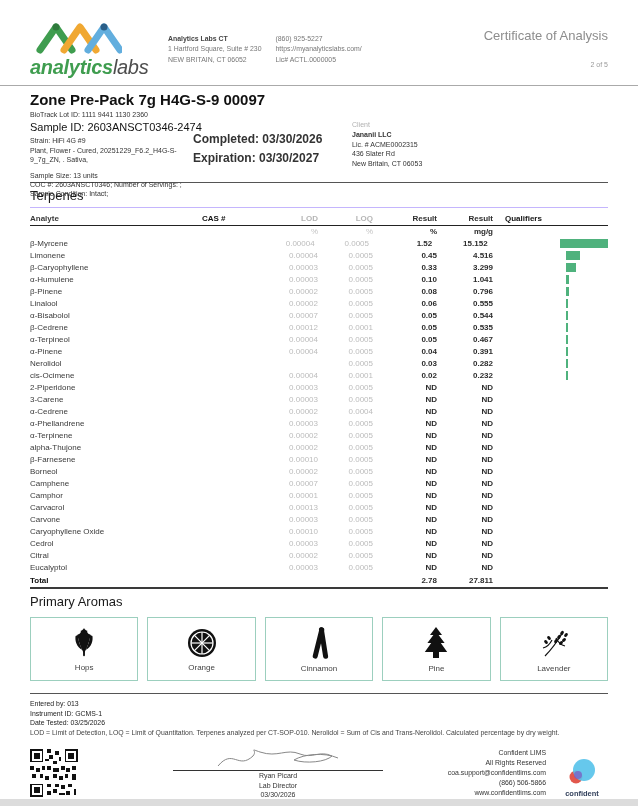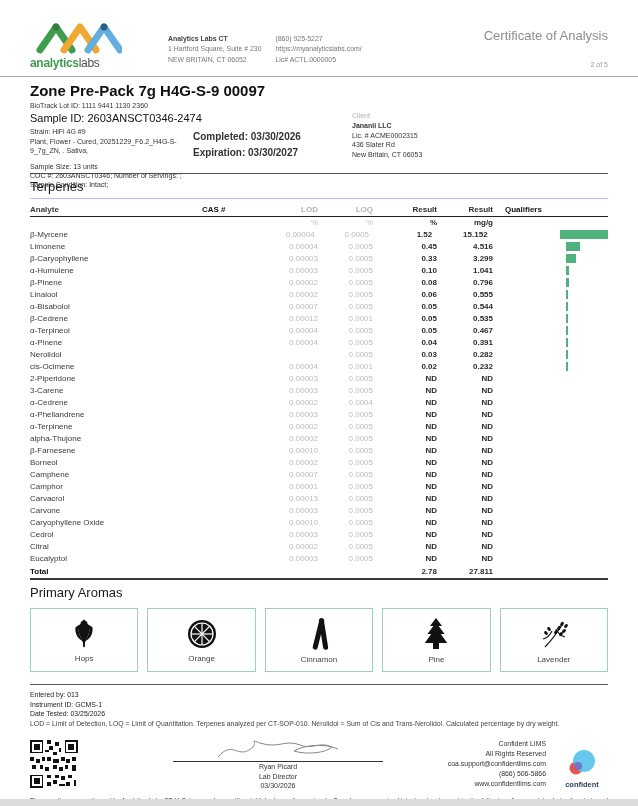--- a/index.html
+++ b/index.html
@@ -2,38 +2,38 @@
 <html><head>
 <meta charset="utf-8">
 <style>
   html,body{margin:0;padding:0;background:#e8e8e8;}
   .page{position:relative;width:638px;height:806px;background:#fff;overflow:hidden;
         font-family:"Liberation Sans",sans-serif;color:#222;}
 
   
   .header{display:flex;align-items:flex-start;padding:20px 30px 0 30px;}
   .logo-block{width:122px;}
-  .logo-type{font-size:12px;font-weight:700;letter-spacing:-.3px;margin-top:-2px;}
+  .logo-type{font-size:20px;font-weight:700;letter-spacing:-.3px;margin-top:-2px;font-style:italic;}
   .logo-type .g{color:#3f9d4f;}
   .logo-type .d{color:#4d4d4d;font-weight:400;}
   .labinfo{font-size:6.9px;line-height:1.5;color:#777;margin-left:16px;margin-top:14px;}
   .labinfo .first{color:#444;font-weight:700;}
   .labinfo2{margin-left:14px;}
   .header-right{margin-left:auto;text-align:right;margin-top:8px;}
   .doc-title{font-size:13px;color:#8d8d8d;font-weight:400;}
   .page-num{font-size:7px;color:#999;margin-top:18px;}
   .hr1{border-bottom:1px solid #aaa;margin-top:6px;}
 
   
   .product-title{font-size:15px;font-weight:700;color:#111;margin:5px 30px 2px;}
   .sample-area{position:relative;margin:0 30px;height:68px;font-size:7px;line-height:1.35;color:#333;}
   .biotrack{margin-top:1px;}
   .sample-id{font-size:11px;font-weight:400;color:#111;margin:1px 0 1px;}
   .sample-left{width:175px;}
-  .dates{position:absolute;left:163px;top:28px;font-size:10px;font-weight:600;line-height:1.6;color:#333;}
+  .dates{position:absolute;left:163px;top:20px;font-size:12px;font-weight:600;line-height:1.6;color:#333;}
   .client{position:absolute;left:322px;top:10px;font-size:7px;line-height:1.4;color:#333;}
   .client .lbl{color:#b0b0b0;}
   .client .nm{font-weight:700;}
   .sample-foot{margin-top:6px;line-height:1.3;}
   .hr2{border-bottom:1.5px solid #555;margin:4px 30px 0;}
 
   
   .sec-title{font-size:13px;font-weight:400;color:#1a1a1a;margin:5px 30px 0;padding-bottom:4px;}
   .sec-title.u{border-bottom:1px solid #c4b5fd;}
   .t-wrap{margin:4px 30px 0;}

